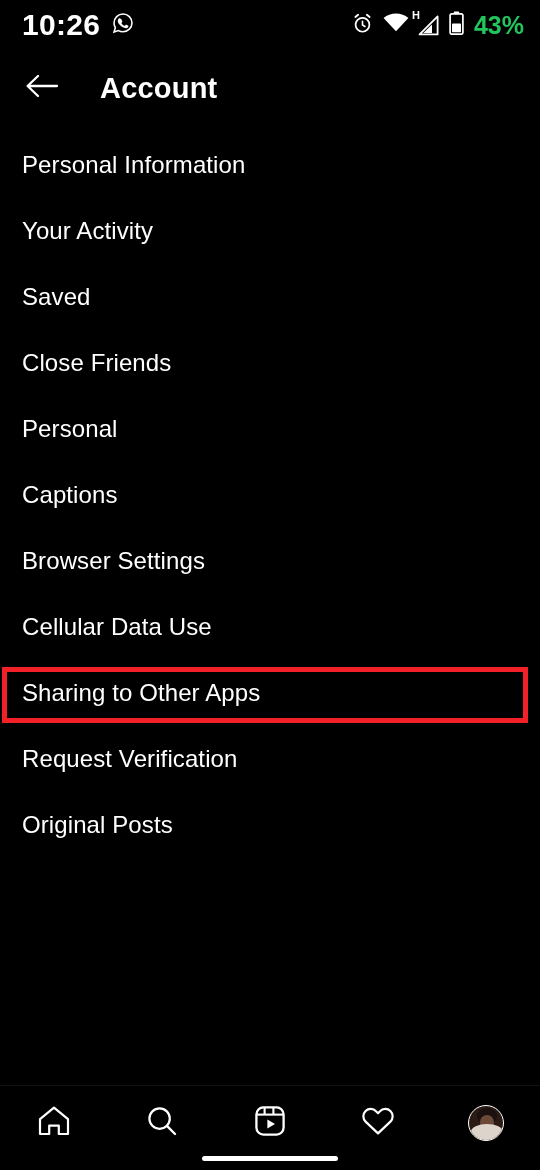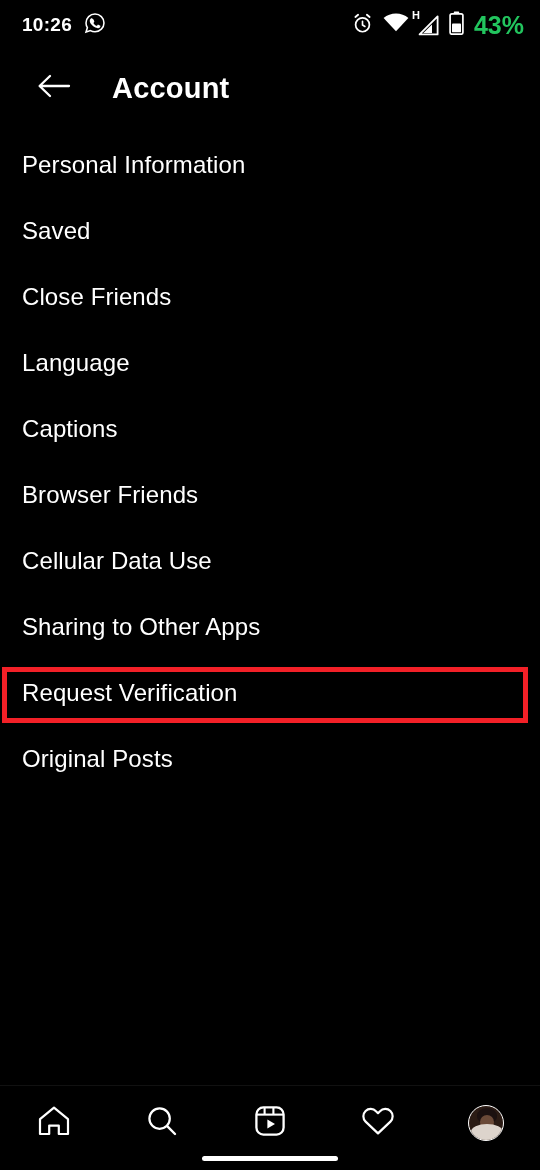--- a/index.html
+++ b/index.html
@@ -18,21 +18,21 @@
 
   
   #status-bar {
     position:absolute; top:0; left:0;
     width:540px; height:50px;
     display:flex; align-items:center;
     padding:0 16px 0 22px;
   }
   #status-left { display:flex; align-items:center; gap:12px; }
   #status-clock {
-    font-size:19px; font-weight:bold; color:#fff;
+    font-size:30px; font-weight:bold; color:#fff;
     letter-spacing:0.3px;
   }
   #status-right {
     margin-left:auto;
     display:flex; align-items:center; gap:9px;
   }
   .sb-icon { display:block; }
   #battery-pct {
     font-size:25px; font-weight:bold; color:#22c55e;
     margin-left:1px;
@@ -41,21 +41,21 @@
   .net-letter {
     position:absolute; top:-5px; left:-6px;
     font-size:11px; font-weight:bold; line-height:1;
   }
 
   
   #header {
     position:absolute; top:50px; left:0;
     width:461px; height:76px;
     display:flex; align-items:center;
-    padding-left:34px;
+    padding-left:22px;
   }
   #back-button {
     width:40px; height:40px;
     display:flex; align-items:center; justify-content:center;
     cursor:pointer;
   }
   #page-title {
     font-size:29px; font-weight:bold;
     margin-left:38px;
     letter-spacing:0.2px;
@@ -192,33 +192,36 @@
       </span>
     </div>
     <div id="page-title">Account</div>
   </div>
 
   <div id="settings-list">
     <div class="list-item">
       <span class="list-item-label">Personal Information</span>
     </div>
     <div class="list-item">
+      <span class="list-item-label">Your Activity</span>
+    </div>
+    <div class="list-item">
       <span class="list-item-label">Saved</span>
     </div>
     <div class="list-item">
       <span class="list-item-label">Close Friends</span>
     </div>
     <div class="list-item">
-      <span class="list-item-label">Language</span>
+      <span class="list-item-label">Personal</span>
     </div>
     <div class="list-item">
       <span class="list-item-label">Captions</span>
     </div>
     <div class="list-item">
-      <span class="list-item-label">Browser Friends</span>
+      <span class="list-item-label">Browser Settings</span>
     </div>
     <div class="list-item">
       <span class="list-item-label">Cellular Data Use</span>
     </div>
     <div class="list-item">
       <span class="list-item-label">Sharing to Other Apps</span>
     </div>
     <div class="list-item">
       <span class="list-item-label">Request Verification</span>
     </div>

